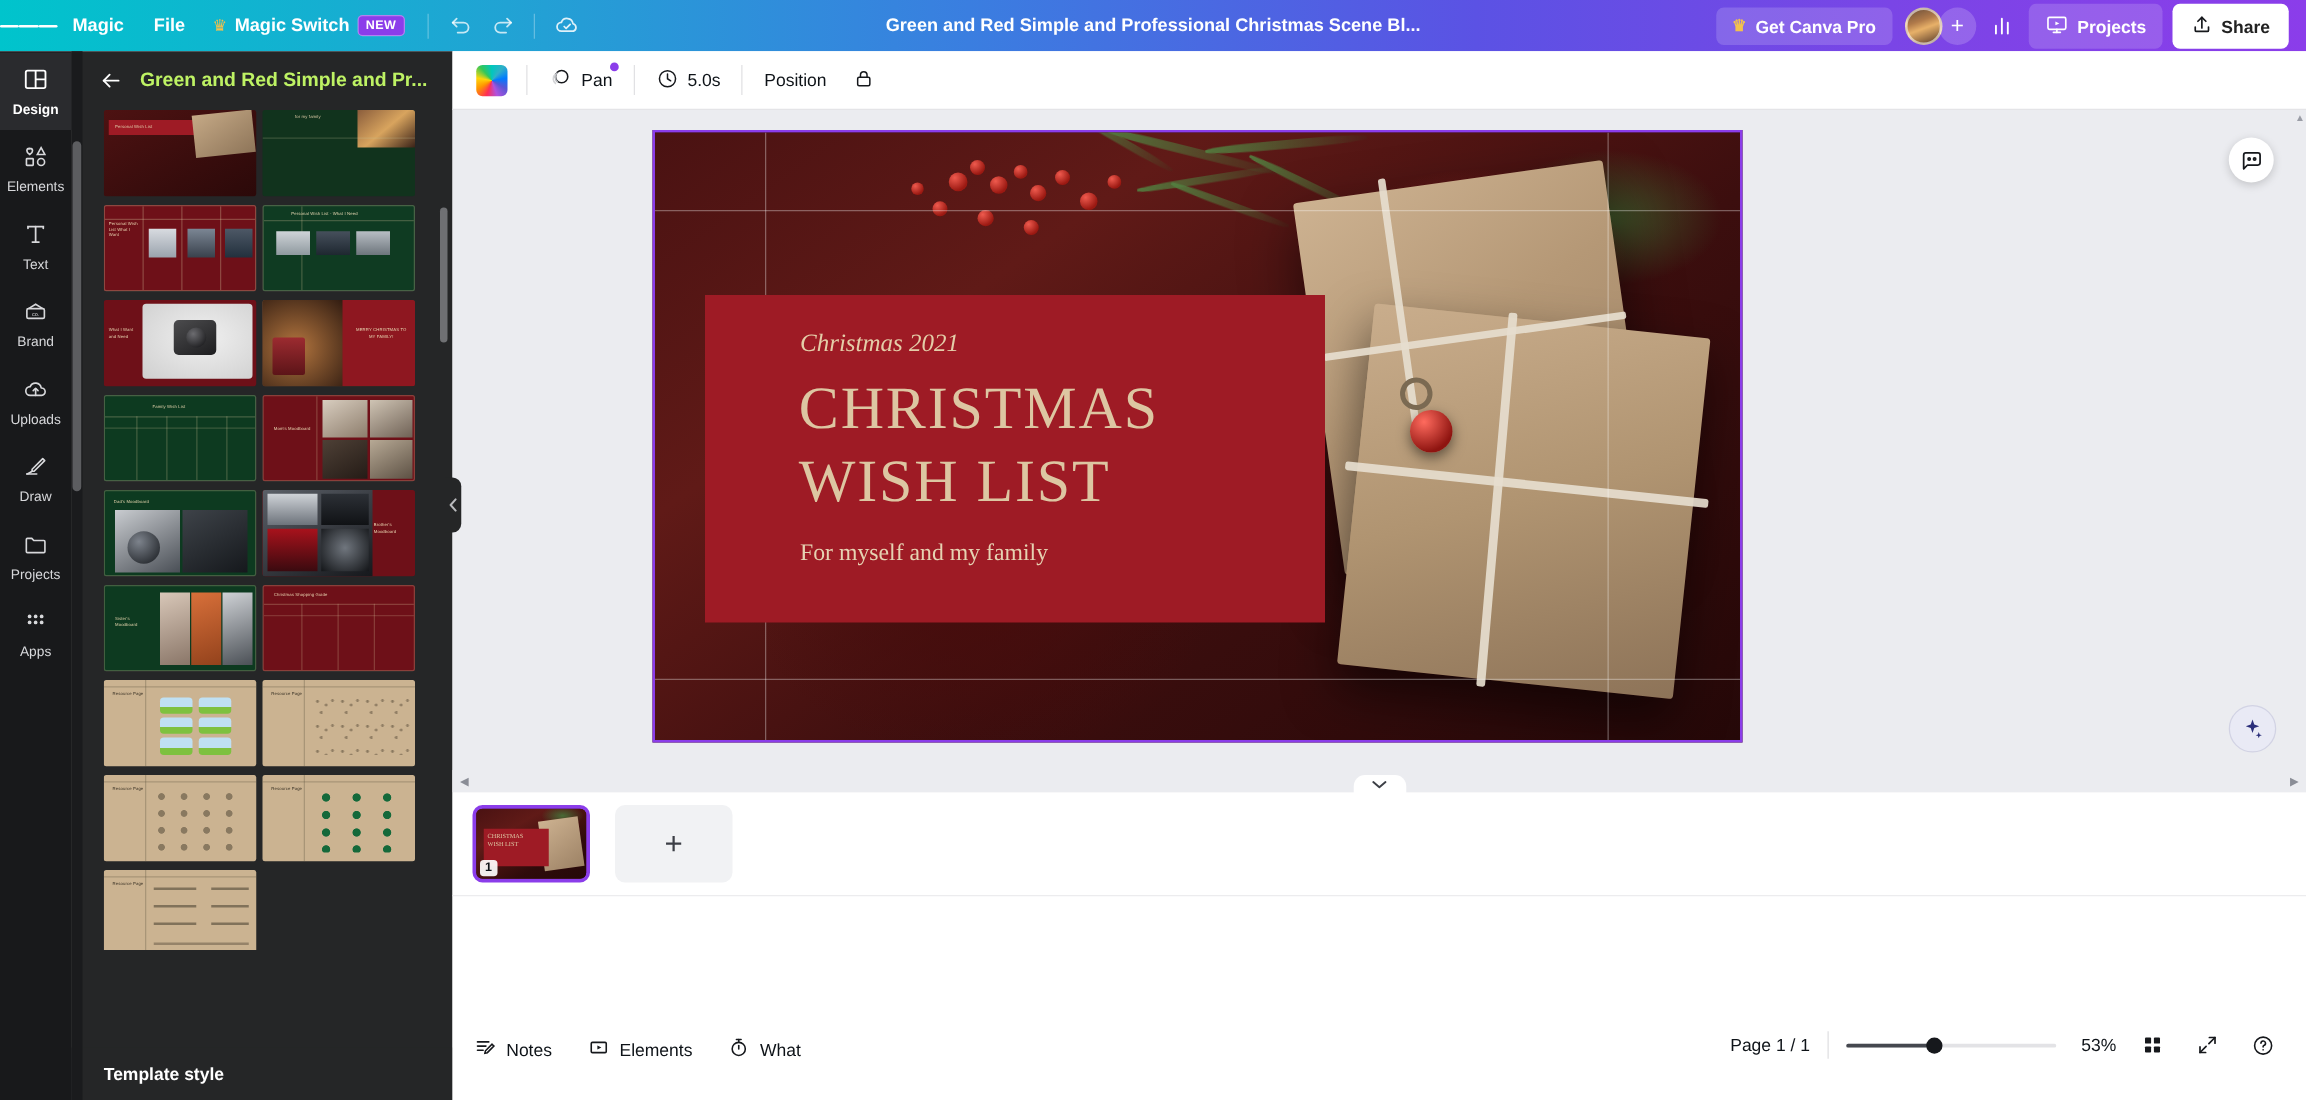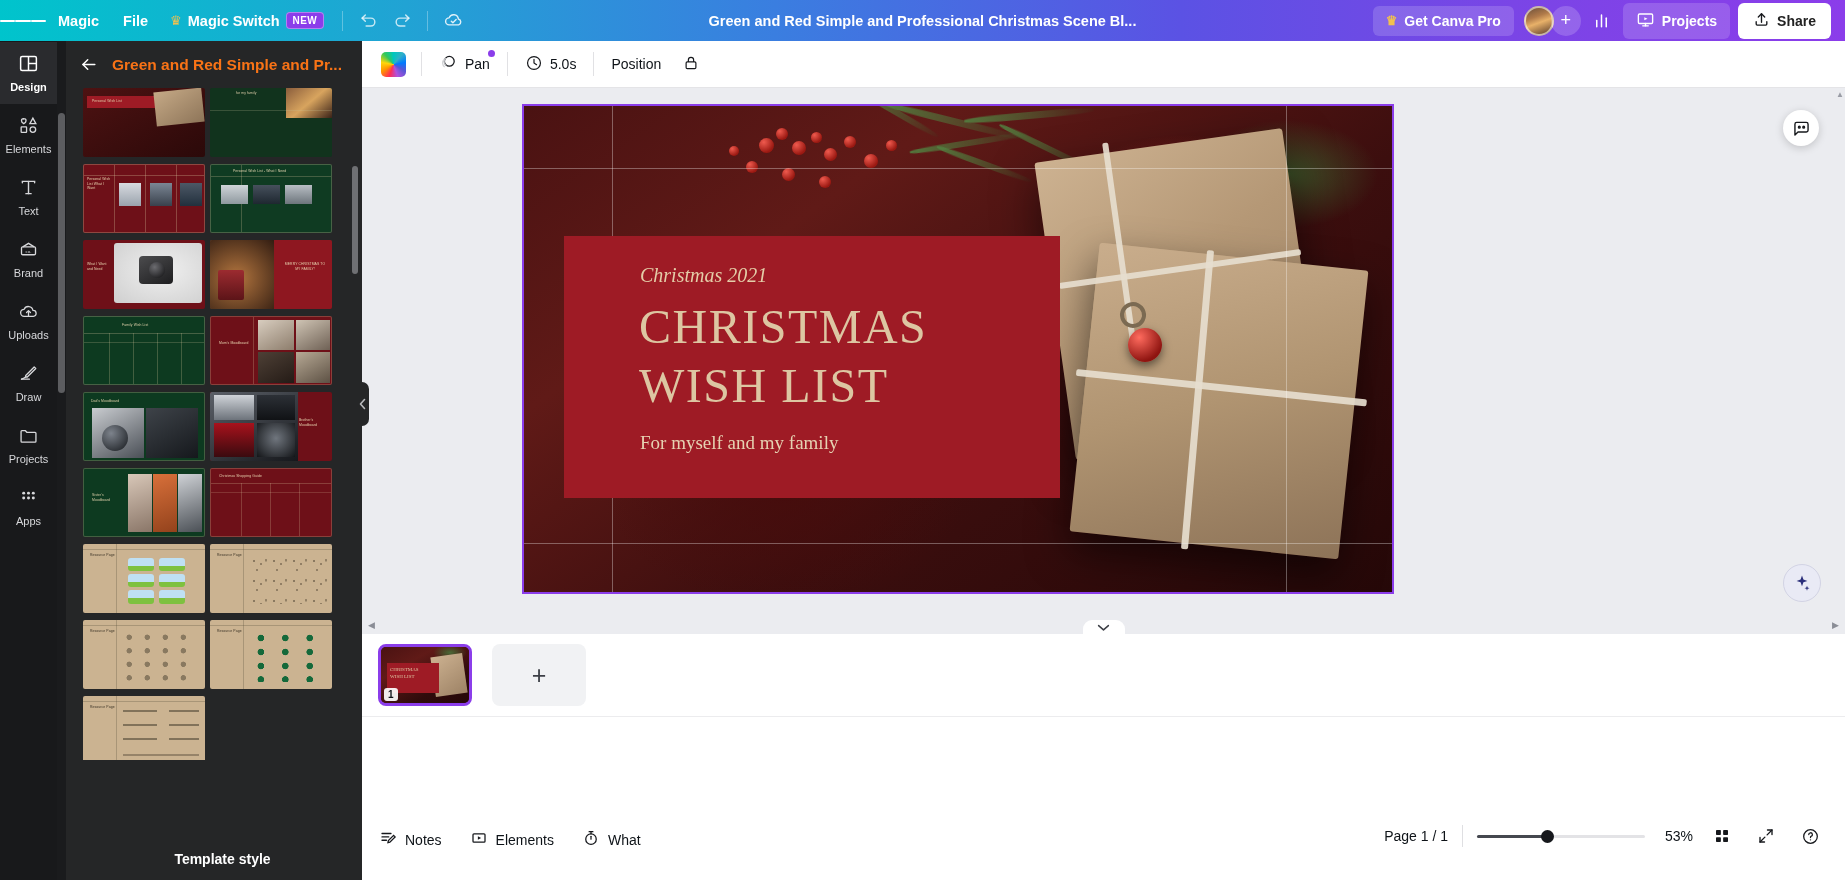--- a/index.html
+++ b/index.html
@@ -84,21 +84,21 @@
   
   #panel {
     position:absolute; top:41px; left:57px; width:305px; height:839px;
     background:#252627; overflow:hidden;
   }
   #panel-head {
     height: 47px; display:flex; align-items:center; gap:14px; padding-left: 22px;
   }
   #panel-head .backarrow { cursor:pointer; color:#fff; display:flex; }
   #panel-title {
-    color:#f97316; font-size:15.5px; font-weight:bold; white-space:nowrap;
+    color:#bef264; font-size:15.5px; font-weight:bold; white-space:nowrap;
     overflow:hidden; text-overflow:ellipsis; max-width: 238px;
   }
   #thumbgrid {
     position:absolute; top:47px; left:26px; width: 255px; height: 672px;
     display:grid; grid-template-columns: 122px 122px; gap: 7px 5px;
     align-content:start; overflow:hidden;
   }
   .thumb { width:122px; height:69px; border-radius:2px; overflow:hidden; position:relative; cursor:pointer; }
   .tt { position:absolute; font-size:3.4px; line-height:1.35; letter-spacing:.1px; }
 
@@ -110,21 +110,21 @@
     position:absolute; left:1px; top: 72px; width:7px; height:280px;
     background:#5c5d60; border-radius:4px;
   }
   #panel-vscroll {
     position:absolute; top:55px; right:4px; width:6px; height:660px;
   }
   #panel-vscroll .bar { position:absolute; left:0; top:70px; width:6px; height:108px; background:#6f7073; border-radius:3px; }
   #panel-foot {
     position:absolute; bottom:0; left:0; width:305px; height:42px;
     background:#252627; color:#fff; font-size:14px; font-weight:bold;
-    display:flex; align-items:center; padding-left:26px;justify-content:center;
+    display:flex; align-items:center; padding-left:26px;
   }
   #panel-collapse {
     position:absolute; top:382px; left:356px; width:13px; height:44px;
     background:#252627; border-radius:0 7px 7px 0; cursor:pointer;
     display:flex; align-items:center; justify-content:center; z-index: 5;
   }
 
   
   #ctxbar {
     position:absolute; top:41px; left:362px; width:1483px; height:47px;

